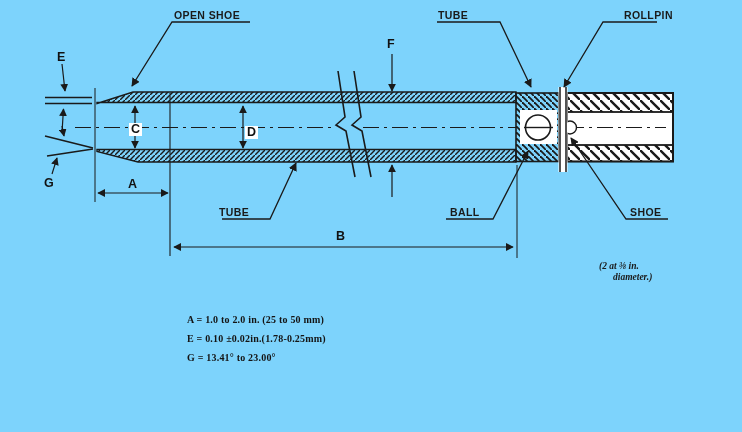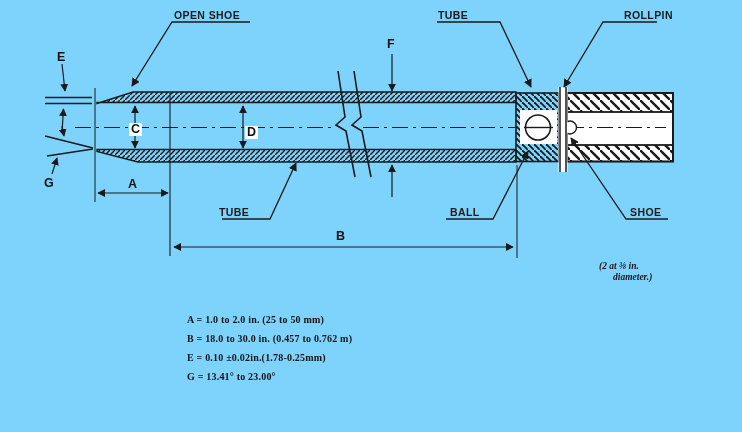--- a/index.html
+++ b/index.html
@@ -122,18 +122,17 @@
   <span class="dim" style="left:128px;top:178px">A</span>
   <span class="dim" style="left:336px;top:230px">B</span>
   <span class="dim boxed" style="left:129px;top:123px">C</span>
   <span class="dim boxed" style="left:245px;top:126px">D</span>
   <span class="dim" style="left:57px;top:51px">E</span>
   <span class="dim" style="left:387px;top:38px">F</span>
   <span class="dim" style="left:44px;top:177px">G</span>
 
   <div class="specs">
     <div>A = 1.0 to 2.0 in. (25 to 50 mm)</div>
-    <div>B = 18.0 to 30.0 in. (0.457 to 0.762 m)</div>
     <div>E = 0.10 ±0.02in.(1.78-0.25mm)</div>
     <div>G = 13.41° to 23.00°</div>
   </div>
 
 </div>
 
 </body></html>

